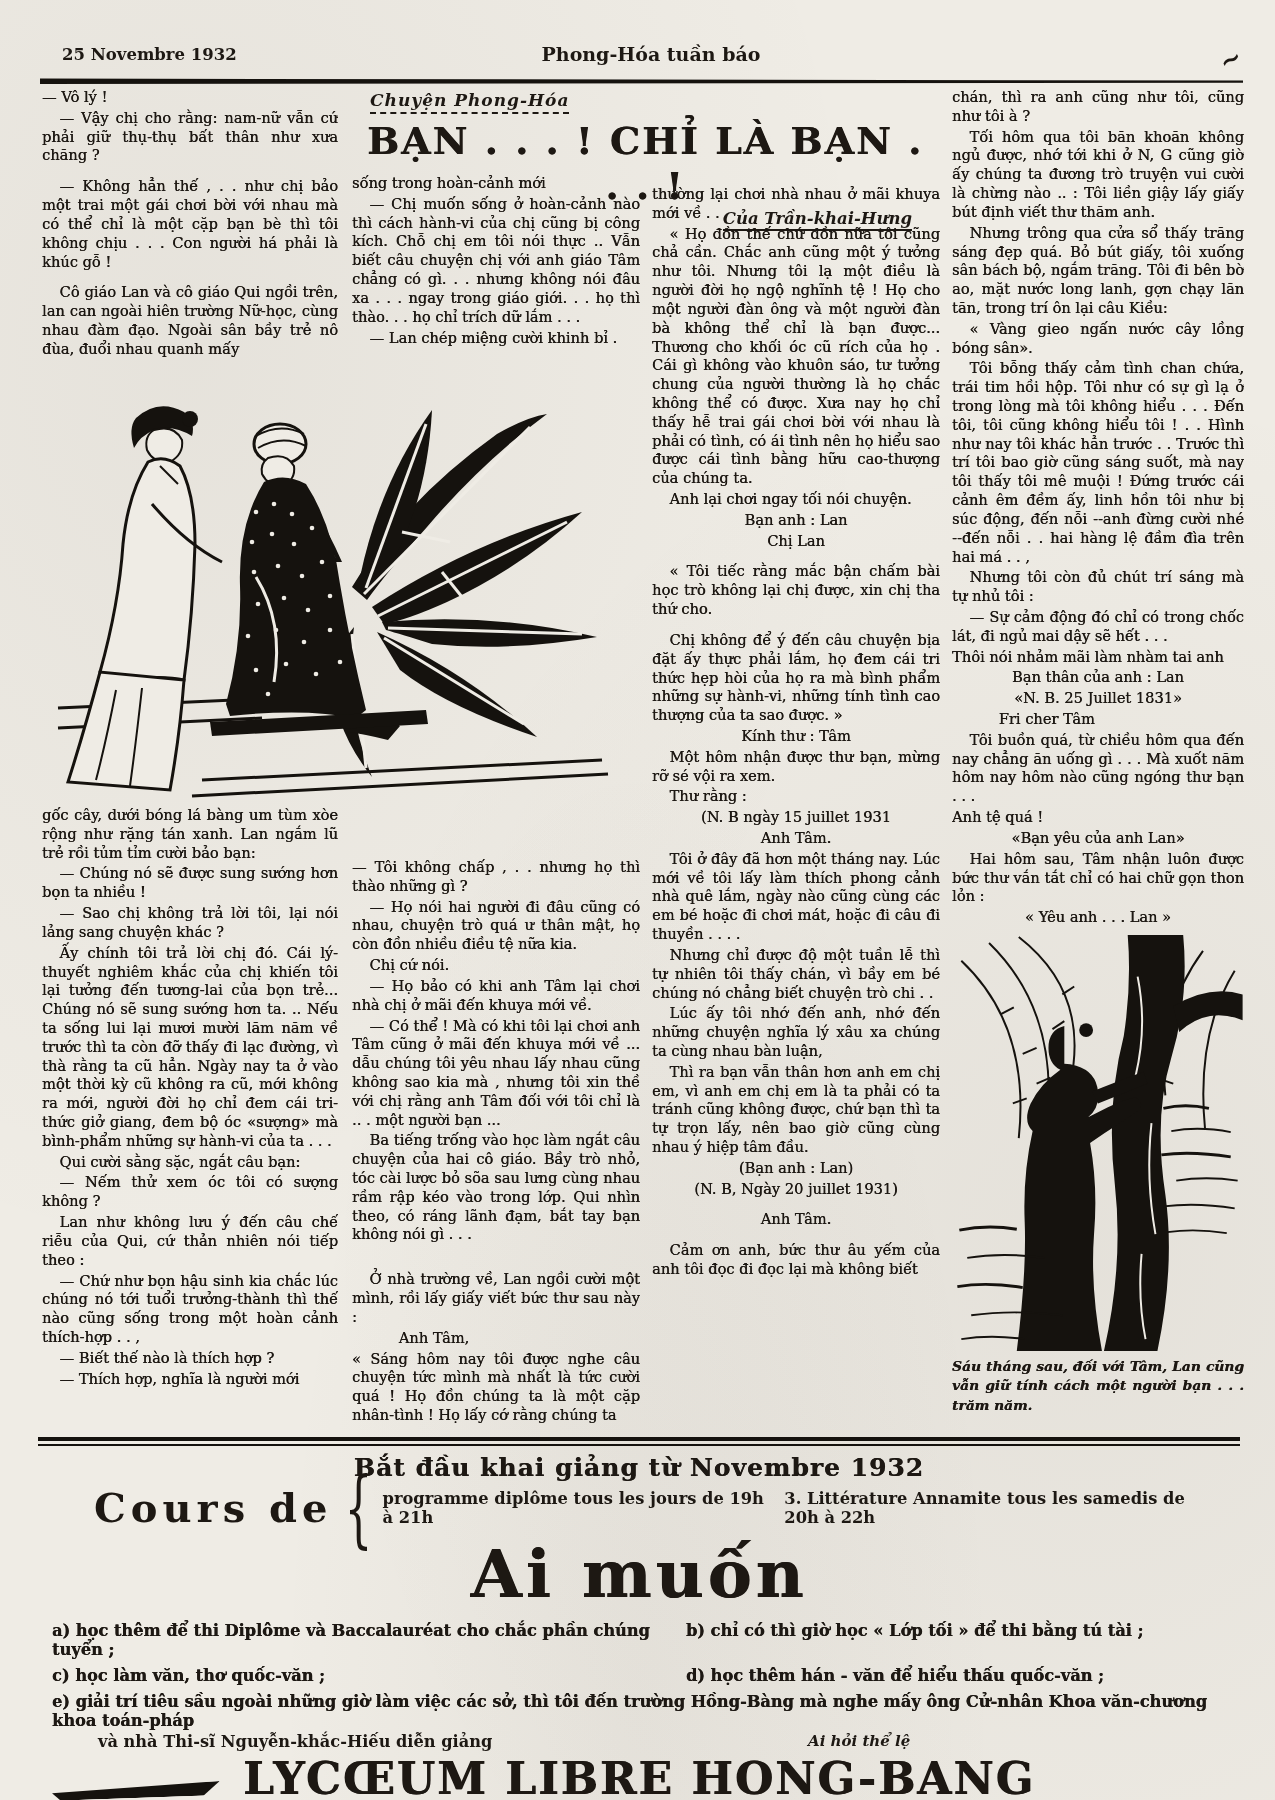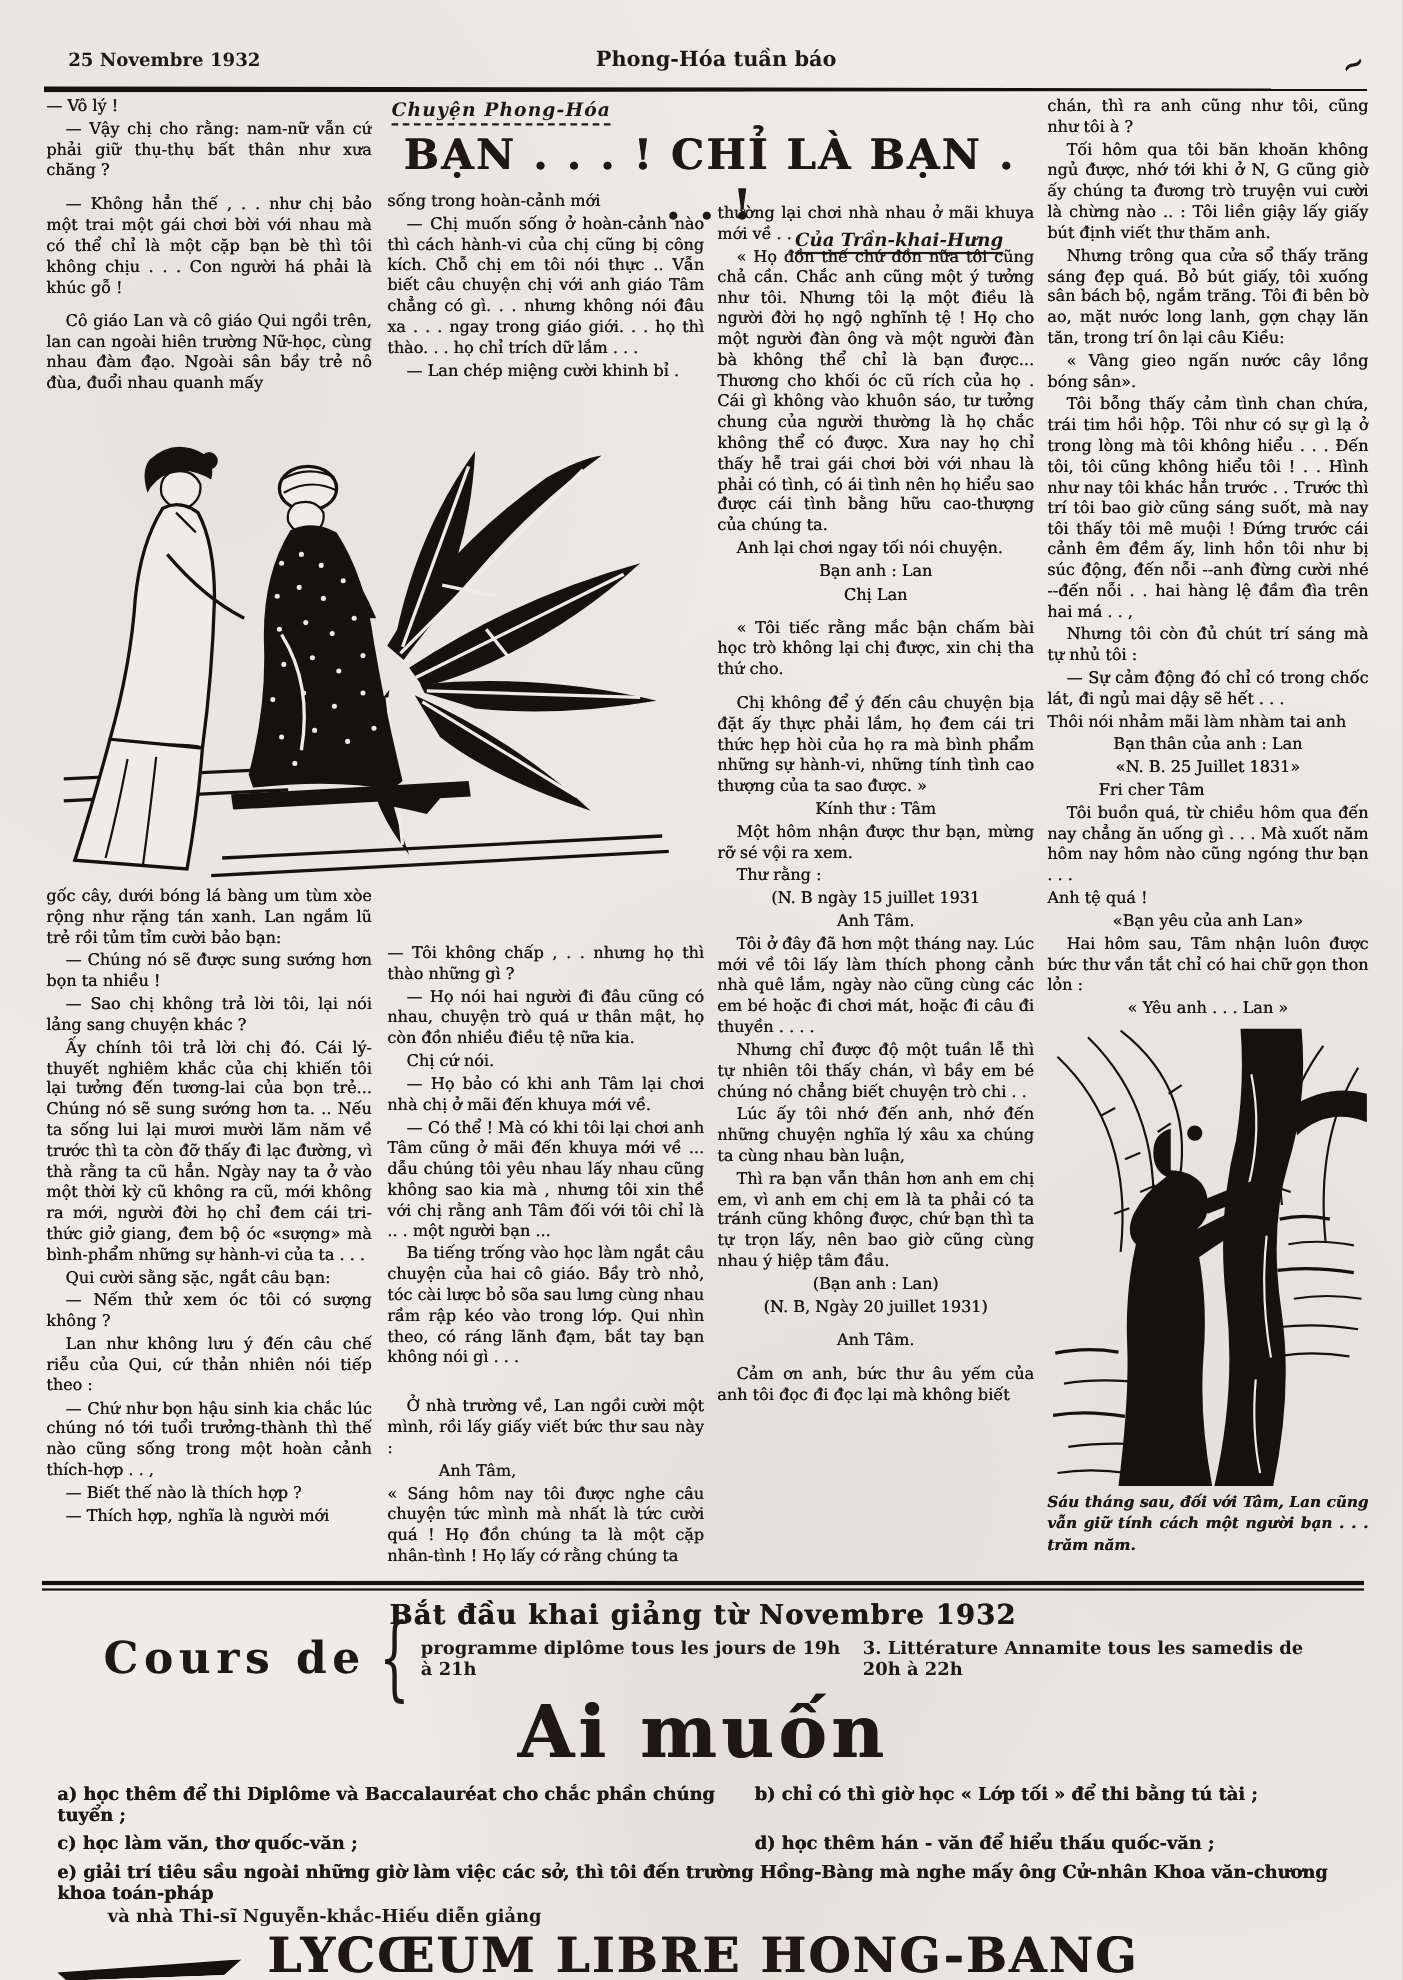--- a/index.html
+++ b/index.html
@@ -31,21 +31,21 @@
   .gap-lg{margin-top:26px;}
   #col1top{left:42px;top:88px;width:296px;height:282px;}
   #col1bot{left:42px;top:806px;width:296px;height:628px;}
   #col2top{left:352px;top:174px;width:288px;height:198px;}
   #col2bot{left:352px;top:858px;width:288px;height:577px;}
   #col3{left:652px;top:185px;width:288px;height:1261px;}
   #col4{left:952px;top:88px;width:292px;height:1347px;}
   
   #titleblock{position:absolute;left:352px;top:90px;width:586px;}
   .kicker{font-size:17px;font-weight:bold;font-style:italic;display:inline-block;
-          margin-left:4px;border-bottom:2px dashed #1d1813;padding-bottom:2px;letter-spacing:1px;}
+          margin-left:18px;border-bottom:2px dashed #1d1813;padding-bottom:2px;letter-spacing:1px;}
   .story-title{margin:4px 0 0 0;font-size:38px;font-weight:bold;letter-spacing:2px;text-align:center;
                text-shadow:0.5px 0 0 currentColor;}
   .byline-wrap{text-align:right;padding-right:26px;margin-top:1px;}
   .byline{display:inline-block;font-size:16.5px;font-weight:bold;font-style:italic;
           border-bottom:2px solid #1d1813;padding-bottom:1px;}
   
   #illus1{position:absolute;left:42px;top:372px;width:596px;height:428px;}
   #illus1 svg,#illus2 svg{display:block;}
   #illus2{margin-top:8px;}
   .illus-caption{font-size:13.8px;font-weight:bold;font-style:italic;line-height:1.4;
@@ -326,19 +326,20 @@
     <div class="ad-items">
 
     <div class="ad-item">a) học thêm để thi Diplôme và Baccalauréat cho chắc phần chúng tuyển ;</div>
         <div class="ad-item">b) chỉ có thì giờ học « Lớp tối » để thi bằng tú tài ;</div>
         <div class="ad-item">c) học làm văn, thơ quốc-văn ;</div>
         <div class="ad-item">d) học thêm hán - văn để hiểu thấu quốc-văn ;</div>
       </div>
     <div class="ad-item-e">e) giải trí tiêu sầu ngoài những giờ làm việc các sở, thì tôi đến trường Hồng-Bàng mà nghe mấy ông Cử-nhân Khoa văn-chương khoa toán-pháp</div>
     <div class="ad-footrow">
       <span class="ad-foot-left">và nhà Thi-sĩ Nguyễn-khắc-Hiếu diễn giảng</span>
+      <span class="ad-note">Ai hỏi thể lệ</span>
     </div>
     <div class="ad-school">LYCŒUM LIBRE HONG-BANG</div>
 
   </div>
 
   <div class="ink-wedge"></div>
 </div>
 
 </body></html>

